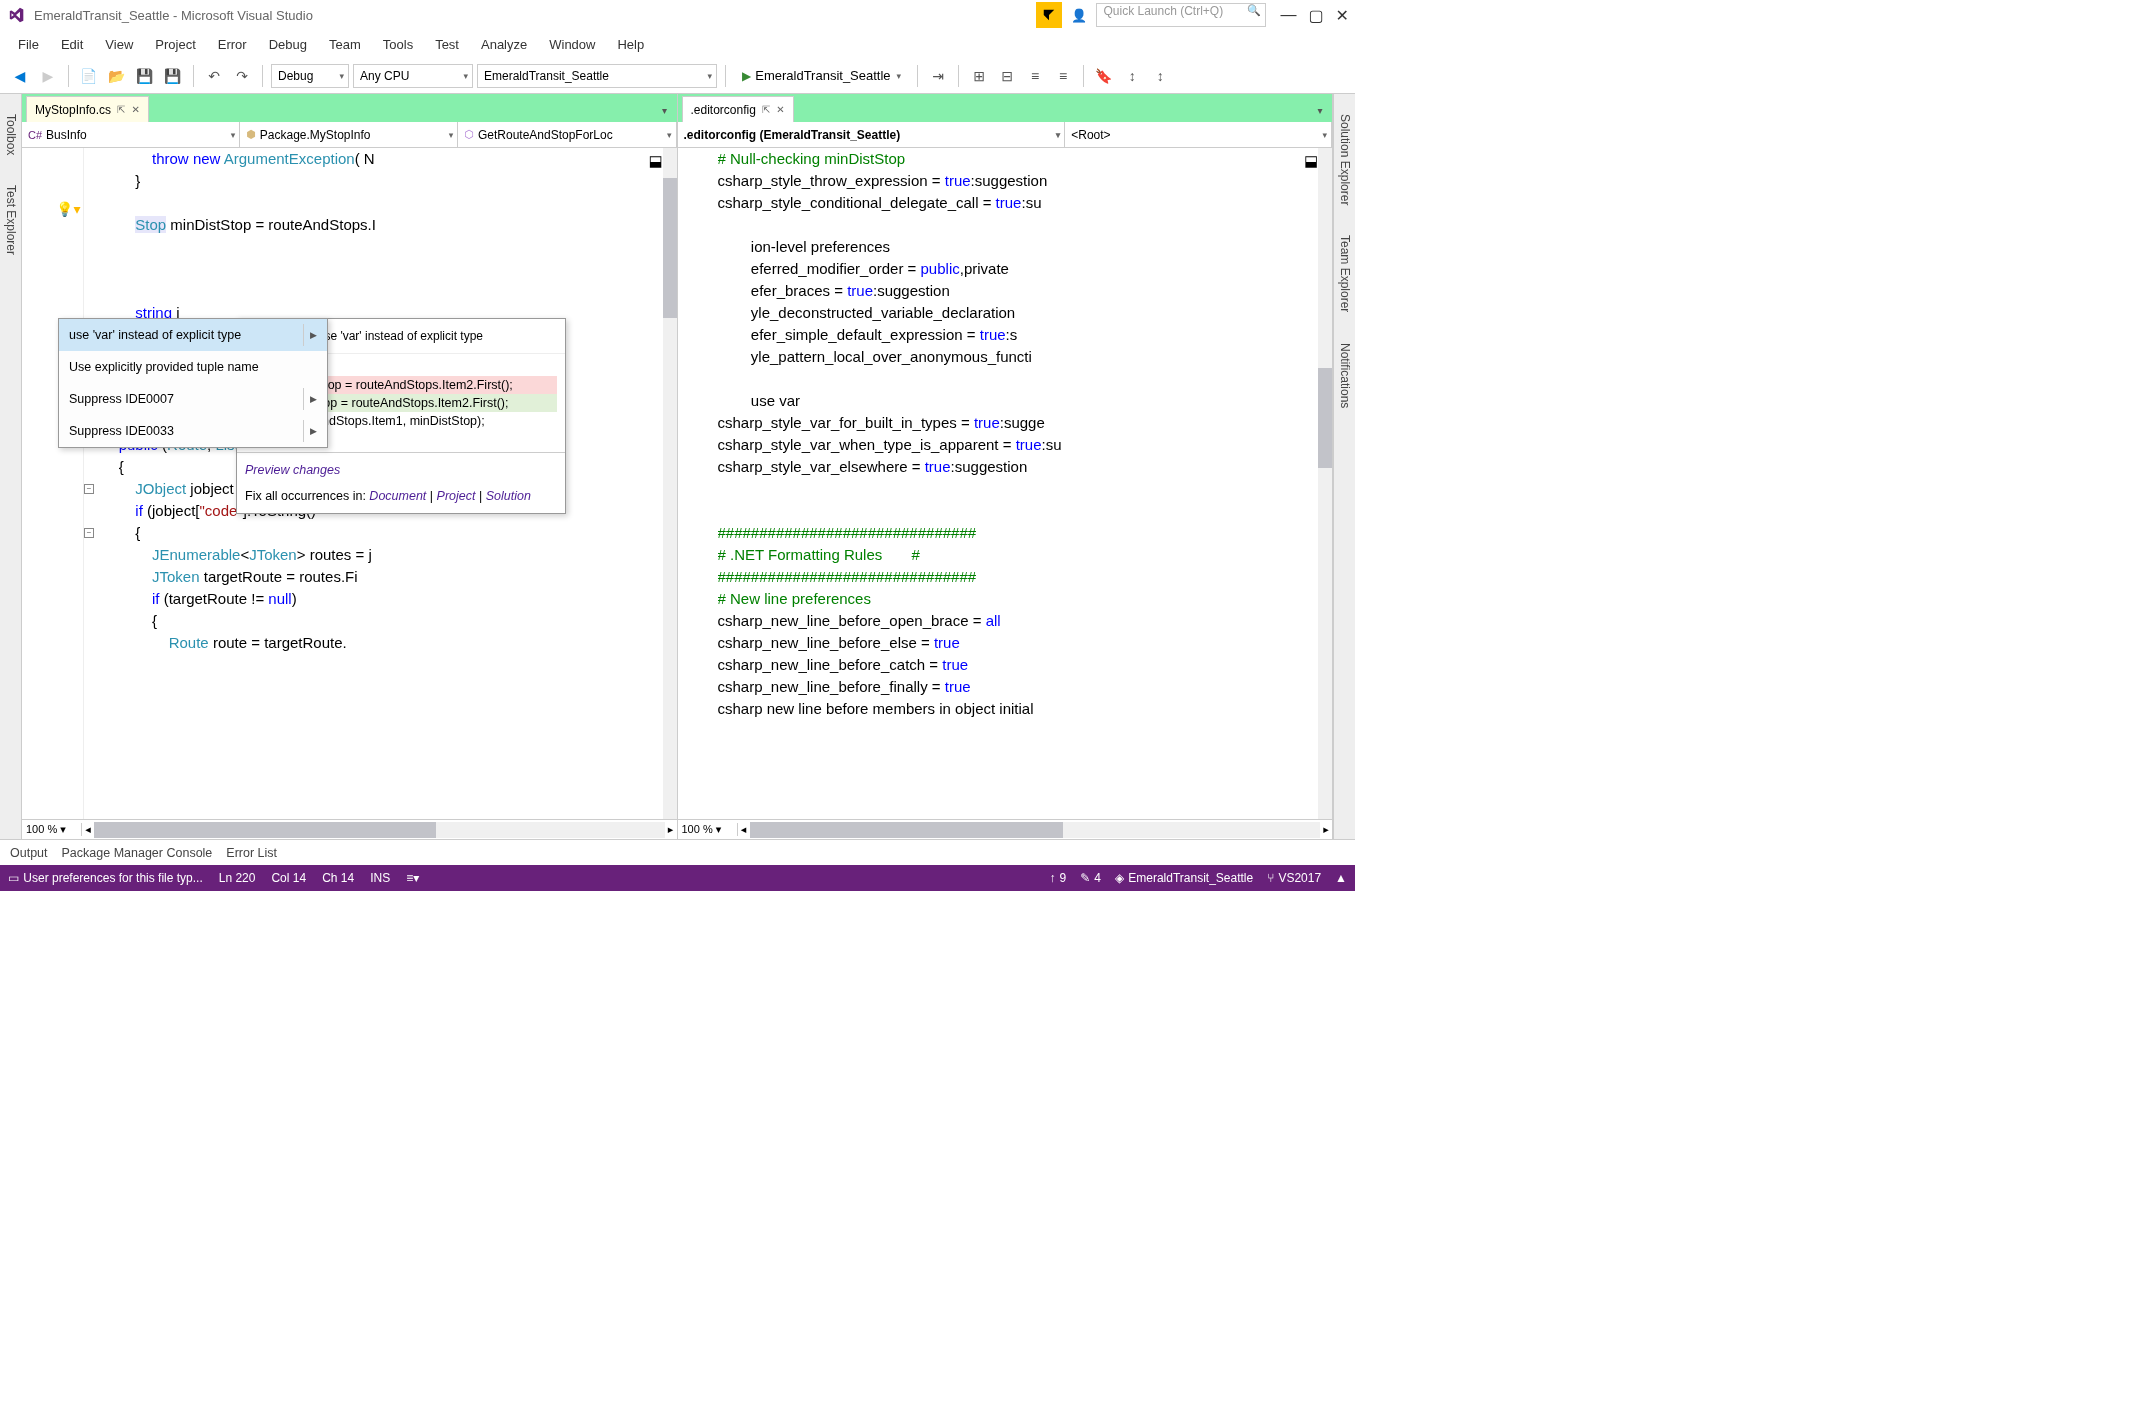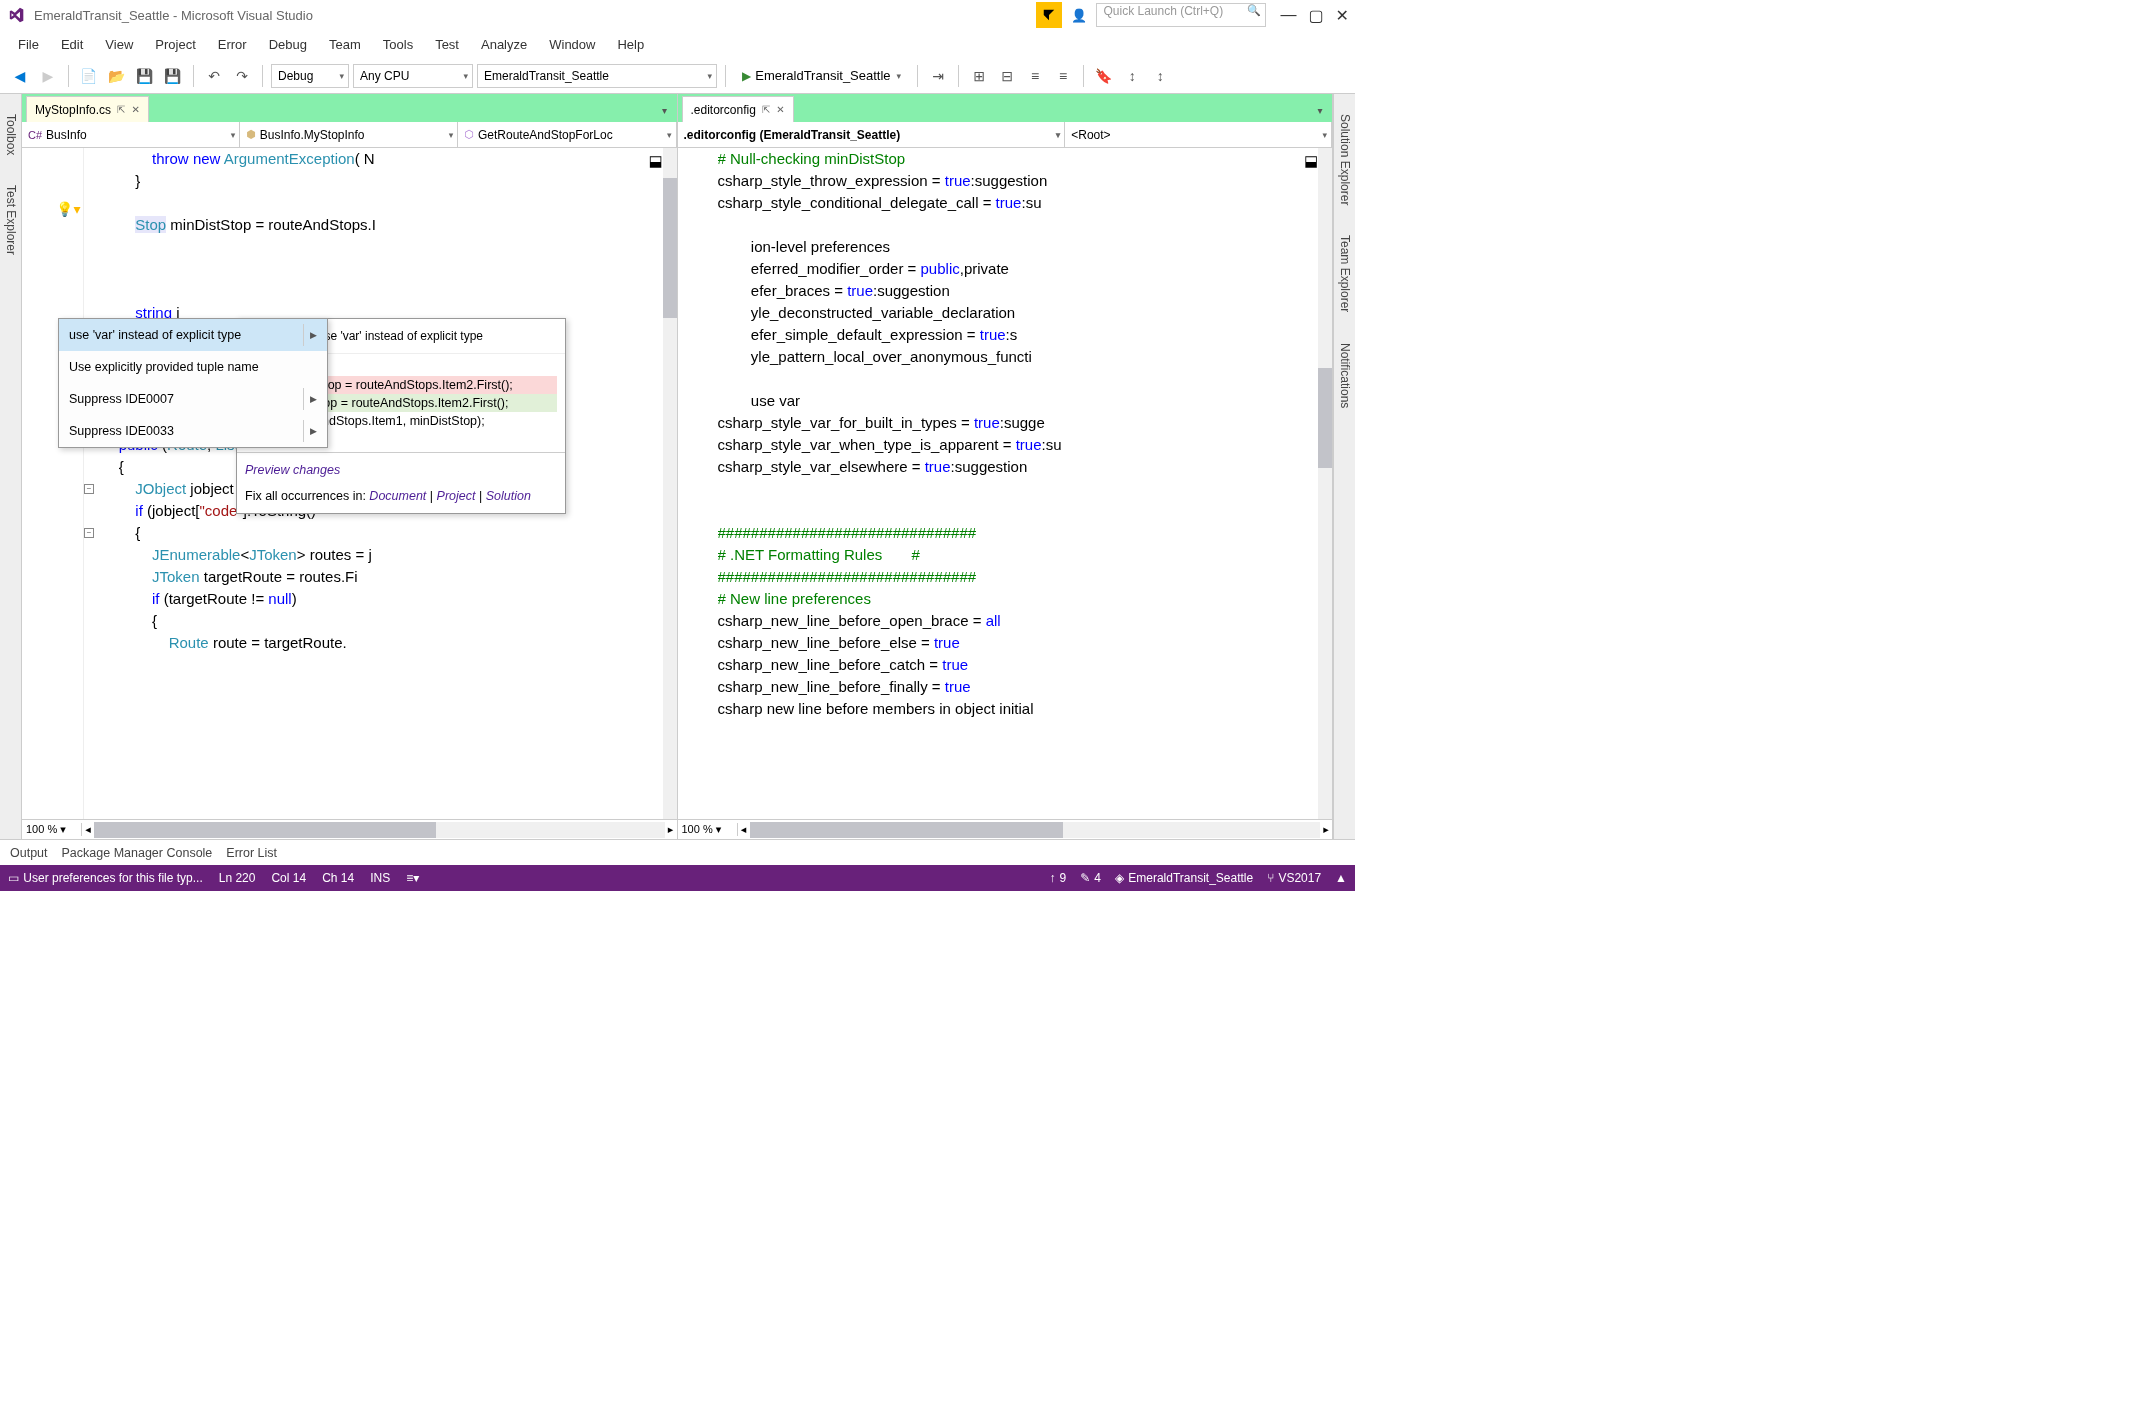--- a/index.html
+++ b/index.html
@@ -176,21 +176,21 @@
         <span style="flex:1"></span>
         <span class="tb-btn" style="font-size:10px">▾</span>
       </div>
       <div class="nav-bar">
         <div class="nav-combo">
             <span class="ico" style="color:#68217a">C#</span>
             <span>BusInfo</span>
           </div>
         <div class="nav-combo">
             <span class="ico" style="color:#d7ba7d">⬢</span>
-            <span>BusInfo.MyStopInfo</span>
+            <span>Package.MyStopInfo</span>
           </div>
         <div class="nav-combo">
             <span class="ico" style="color:#b180d7">⬡</span>
             <span>GetRouteAndStopForLoc</span>
           </div>
       </div>
       <div class="code-area">
         <div class="gutter"></div>
         <span class="lightbulb">💡▾</span>
         <div class="fold-col">

